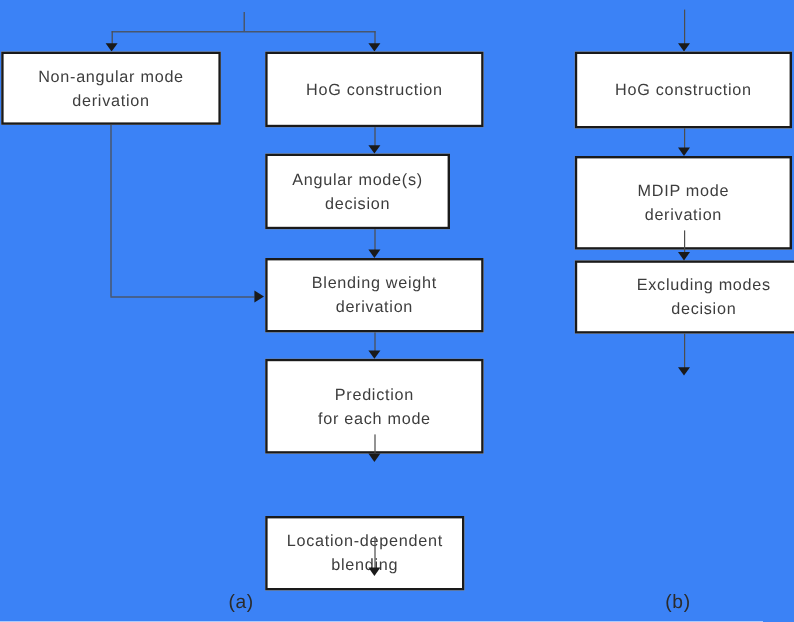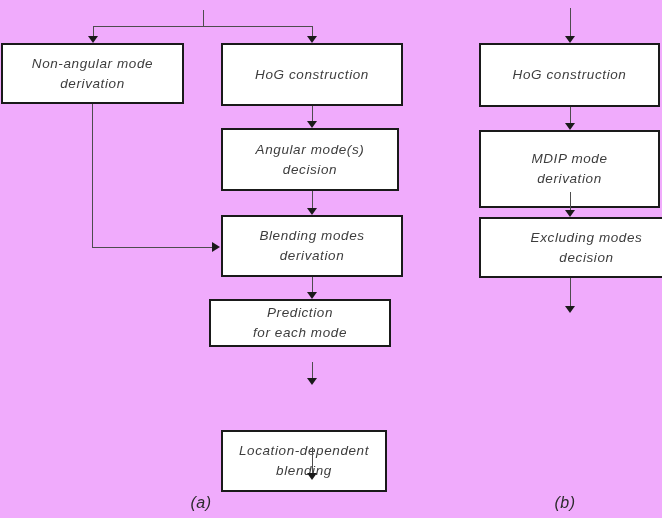--- a/index.html
+++ b/index.html
@@ -4,25 +4,24 @@
 <style>
   html, body {
     margin: 0;
     padding: 0;
     background: #ffffff;
   }
   #canvas {
     position: relative;
     width: 662px;
     height: 518px;
-    background: #f0abfc;
+    background: #3b82f6;
     font-family: "Liberation Sans", "DejaVu Sans", sans-serif;
     color: #3d3d3d;
     overflow: hidden;
-    font-style: italic;
   }
   .node {
     position: absolute;
     box-sizing: border-box;
     border: 2px solid #1a1a1a;
     background: #ffffff;
     display: flex;
     align-items: center;
     justify-content: center;
     text-align: center;
@@ -75,27 +74,27 @@
   <div class="arrowhead-down" style="left:88px; top:36px;"></div>
 
   <div class="line vline" style="left:312px; top:26px; height:11px;"></div>
   <div class="arrowhead-down" style="left:307px; top:36px;"></div>
 
   <div class="node" style="left:1px; top:43px; width:183px; height:61px;">Non-angular mode
 derivation</div>
 
   <div class="node" style="left:221px; top:43px; width:182px; height:63px;">HoG construction</div>
 
-  <div class="node" style="left:221px; top:128px; width:178px; height:63px;">Angular mode(s)
+  <div class="node" style="left:221px; top:128px; width:154px; height:63px;">Angular mode(s)
 decision</div>
 
-  <div class="node" style="left:221px; top:215px; width:182px; height:62px;">Blending modes
+  <div class="node" style="left:221px; top:215px; width:182px; height:62px;">Blending weight
 derivation</div>
 
-  <div class="node" style="left:209px; top:299px; width:182px; height:48px;">Prediction
+  <div class="node" style="left:221px; top:299px; width:182px; height:79px;">Prediction
 for each mode</div>
 
   <div class="node" style="left:221px; top:385px; width:166px; height:62px;margin-top:45px;">Location-dependent
 blending</div>
 
   <div class="line vline" style="left:312px; top:106px; height:16px;"></div>
   <div class="arrowhead-down" style="left:307px; top:121px;"></div>
 
   <div class="line vline" style="left:312px; top:191px; height:18px;"></div>
   <div class="arrowhead-down" style="left:307px; top:208px;"></div>

